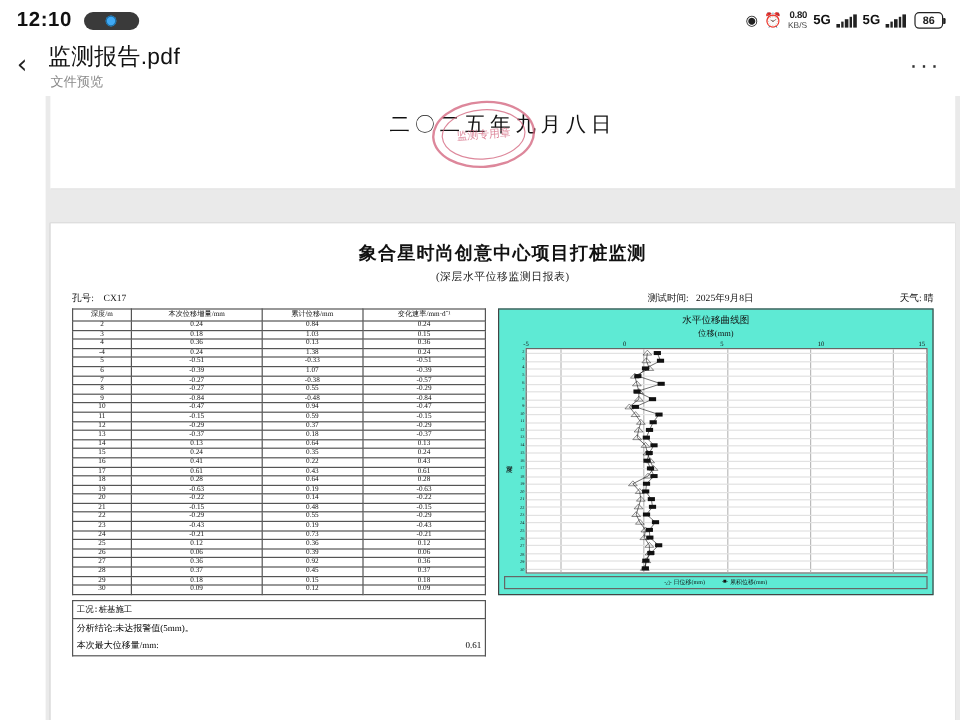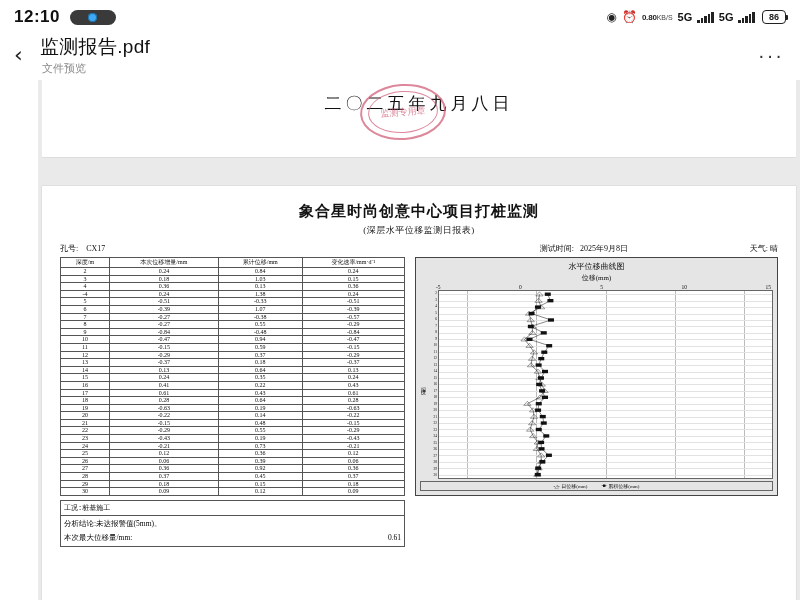--- a/index.html
+++ b/index.html
@@ -38,21 +38,21 @@
   }
   .pill .dot {
     width: 9px; height: 9px; border-radius: 50%;
     background: #3fa9f5;
     box-shadow: 0 0 0 1px #1d6fa5 inset;
   }
   .sb-spacer { flex: 1 1 auto; }
   .sb-right { display: flex; align-items: center; gap: 5px; }
   .sb-right .ic { color:#222; font-size: 12px; line-height: 1; }
   .net {
-    display: flex; flex-direction: row;
+    display: flex; flex-direction: column;
     align-items: flex-end;
     font-size: 8px; line-height: 9px; color: #222;
   }
   .net .rate { font-weight: 700; letter-spacing: -.2px;}
   .net .unit { font-size: 7px; color:#444; }
   .gtag { font-size: 11px; font-weight: 700; }
   .bars { display: flex; align-items: flex-end; gap: 1px; height: 11px; }
   .bars i { width: 2.5px; background: #222; display:block; }
   .bars i:nth-child(1){height:3px} .bars i:nth-child(2){height:5px}
   .bars i:nth-child(3){height:7px} .bars i:nth-child(4){height:9px}
@@ -162,21 +162,21 @@
     text-align: center;
     white-space: nowrap;
   }
   table.data th { font-weight: 400; font-size: 6px; height: 9px; line-height:9px;}
   
   .chartbox {
     flex: 1 1 auto;
     border: 1px solid #444;
     padding: 3px 4px 4px 4px;
     display:flex; flex-direction:column;
-    background:#e5e5e5;
+    background:#5eead4;
   }
   .chart-title {
     text-align:center; font-family:"Liberation Serif",serif;
     font-size: 8px; color:#111;
   }
   .chart-sub {
     text-align:center; font-family:"Liberation Serif",serif;
     font-size: 7px; color:#111; margin-top:1px;
   }
   .axis-top {

